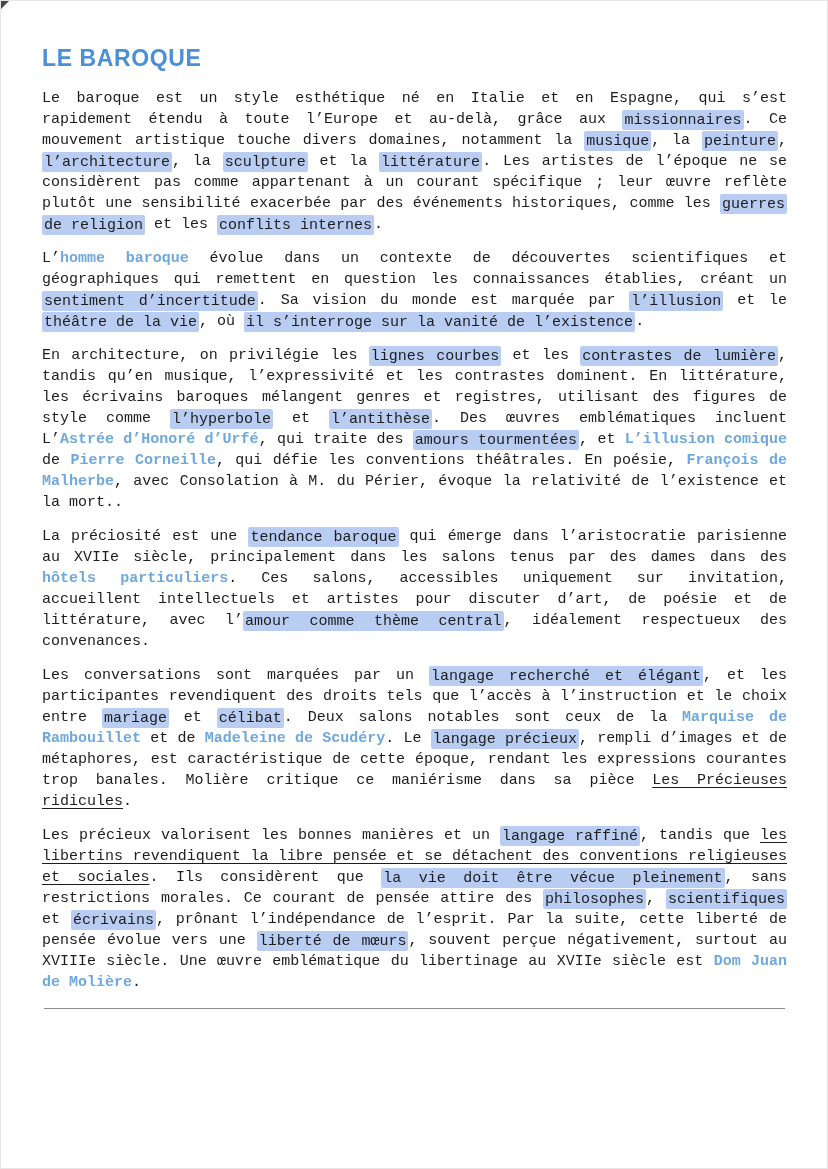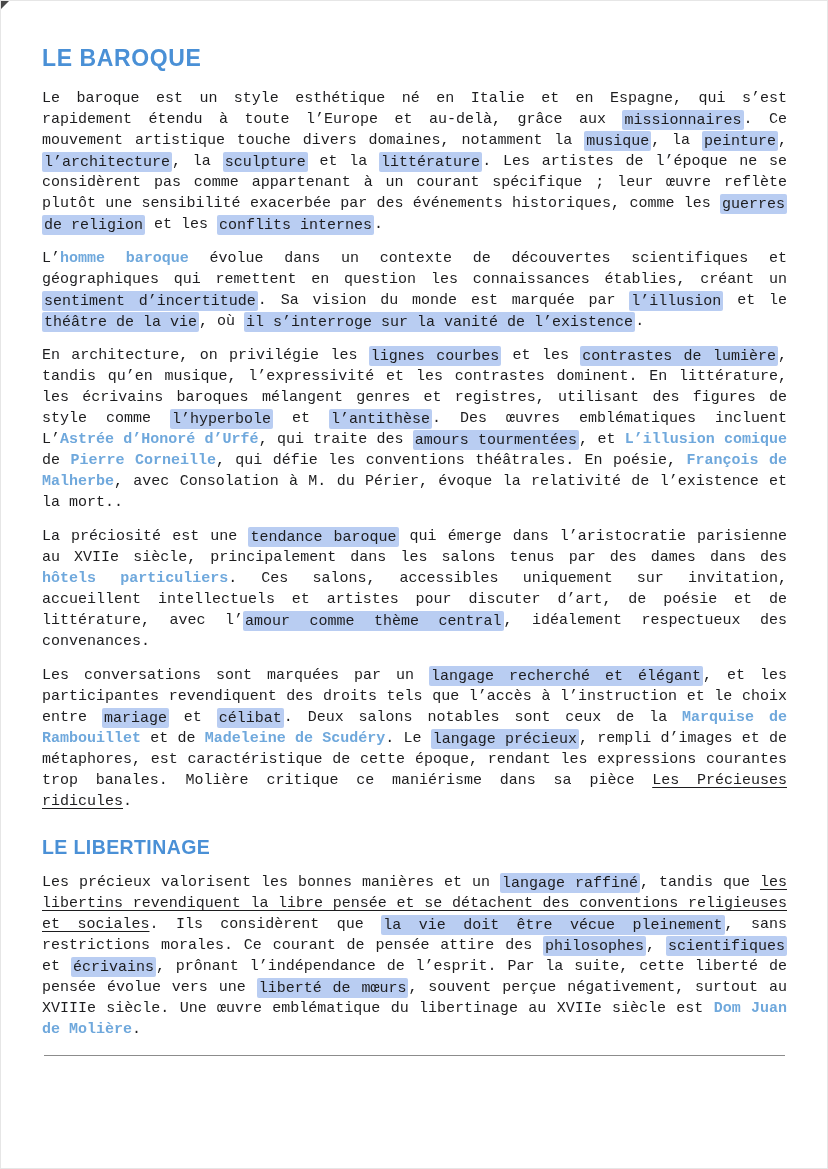--- a/index.html
+++ b/index.html
@@ -79,18 +79,17 @@
         <h2 class="section-title">LE BAROQUE</h2>
         <p class="para"><span>Le baroque est un style esthétique né en Italie et en Espagne, qui s’est rapidement étendu à toute l’Europe et au-delà, grâce aux </span><span class="seg-hl">missionnaires</span><span>. Ce mouvement artistique touche divers domaines, notamment la </span><span class="seg-hl">musique</span><span>, la </span><span class="seg-hl">peinture</span><span>, </span><span class="seg-hl">l’architecture</span><span>, la </span><span class="seg-hl">sculpture</span><span> et la </span><span class="seg-hl">littérature</span><span>. Les artistes de l’époque ne se considèrent pas comme appartenant à un courant spécifique ; leur œuvre reflète plutôt une sensibilité exacerbée par des événements historiques, comme les </span><span class="seg-hl">guerres de religion</span><span> et les </span><span class="seg-hl">conflits internes</span><span>.</span></p>
         <p class="para"><span>L’</span><span class="seg-blue">homme baroque</span><span> évolue dans un contexte de découvertes scientifiques et géographiques qui remettent en question les connaissances établies, créant un </span><span class="seg-hl">sentiment d’incertitude</span><span>. Sa vision du monde est marquée par </span><span class="seg-hl">l’illusion</span><span> et le </span><span class="seg-hl">théâtre de la vie</span><span>, où </span><span class="seg-hl">il s’interroge sur la vanité de l’existence</span><span>.</span></p>
         <p class="para"><span>En architecture, on privilégie les </span><span class="seg-hl">lignes courbes</span><span> et les </span><span class="seg-hl">contrastes de lumière</span><span>, tandis qu’en musique, l’expressivité et les contrastes dominent. En littérature, les écrivains baroques mélangent genres et registres, utilisant des figures de style comme </span><span class="seg-hl">l’hyperbole</span><span> et </span><span class="seg-hl">l’antithèse</span><span>. Des œuvres emblématiques incluent L’</span><span class="seg-blue">Astrée d’Honoré d’Urfé</span><span>, qui traite des </span><span class="seg-hl">amours tourmentées</span><span>, et </span><span class="seg-blue">L’illusion comique</span><span> de </span><span class="seg-blue">Pierre Corneille</span><span>, qui défie les conventions théâtrales. En poésie, </span><span class="seg-blue">François de Malherbe</span><span>, avec Consolation à M. du Périer, évoque la relativité de l’existence et la mort..</span></p>
       </section>
       <section class="section">
         <p class="para"><span>La préciosité est une </span><span class="seg-hl">tendance baroque</span><span> qui émerge dans l’aristocratie parisienne au XVIIe siècle, principalement dans les salons tenus par des dames dans des </span><span class="seg-blue">hôtels particuliers</span><span>. Ces salons, accessibles uniquement sur invitation, accueillent intellectuels et artistes pour discuter d’art, de poésie et de littérature, avec l’</span><span class="seg-hl">amour comme thème central</span><span>, idéalement respectueux des convenances.</span></p>
         <p class="para"><span>Les conversations sont marquées par un </span><span class="seg-hl">langage recherché et élégant</span><span>, et les participantes revendiquent des droits tels que l’accès à l’instruction et le choix entre </span><span class="seg-hl">mariage</span><span> et </span><span class="seg-hl">célibat</span><span>. Deux salons notables sont ceux de la </span><span class="seg-blue">Marquise de Rambouillet</span><span> et de </span><span class="seg-blue">Madeleine de Scudéry</span><span>. Le </span><span class="seg-hl">langage précieux</span><span>, rempli d’images et de métaphores, est caractéristique de cette époque, rendant les expressions courantes trop banales. Molière critique ce maniérisme dans sa pièce </span><span class="seg-u">Les Précieuses ridicules</span><span>.</span></p>
       </section>
       <section class="section">
-        <h2 class="section-title">LE LIBERTINAGE</h2>
         <p class="para"><span>Les précieux valorisent les bonnes manières et un </span><span class="seg-hl">langage raffiné</span><span>, tandis que </span><span class="seg-u">les libertins revendiquent la libre pensée et se détachent des conventions religieuses et sociales</span><span>. Ils considèrent que </span><span class="seg-hl">la vie doit être vécue pleinement</span><span>, sans restrictions morales. Ce courant de pensée attire des </span><span class="seg-hl">philosophes</span><span>, </span><span class="seg-hl">scientifiques</span><span> et </span><span class="seg-hl">écrivains</span><span>, prônant l’indépendance de l’esprit. Par la suite, cette liberté de pensée évolue vers une </span><span class="seg-hl">liberté de mœurs</span><span>, souvent perçue négativement, surtout au XVIIIe siècle. Une œuvre emblématique du libertinage au XVIIe siècle est </span><span class="seg-blue">Dom Juan de Molière</span><span>.</span></p>
       </section>
     </main>
   <hr class="divider">
 </div>
 
 </body></html>

